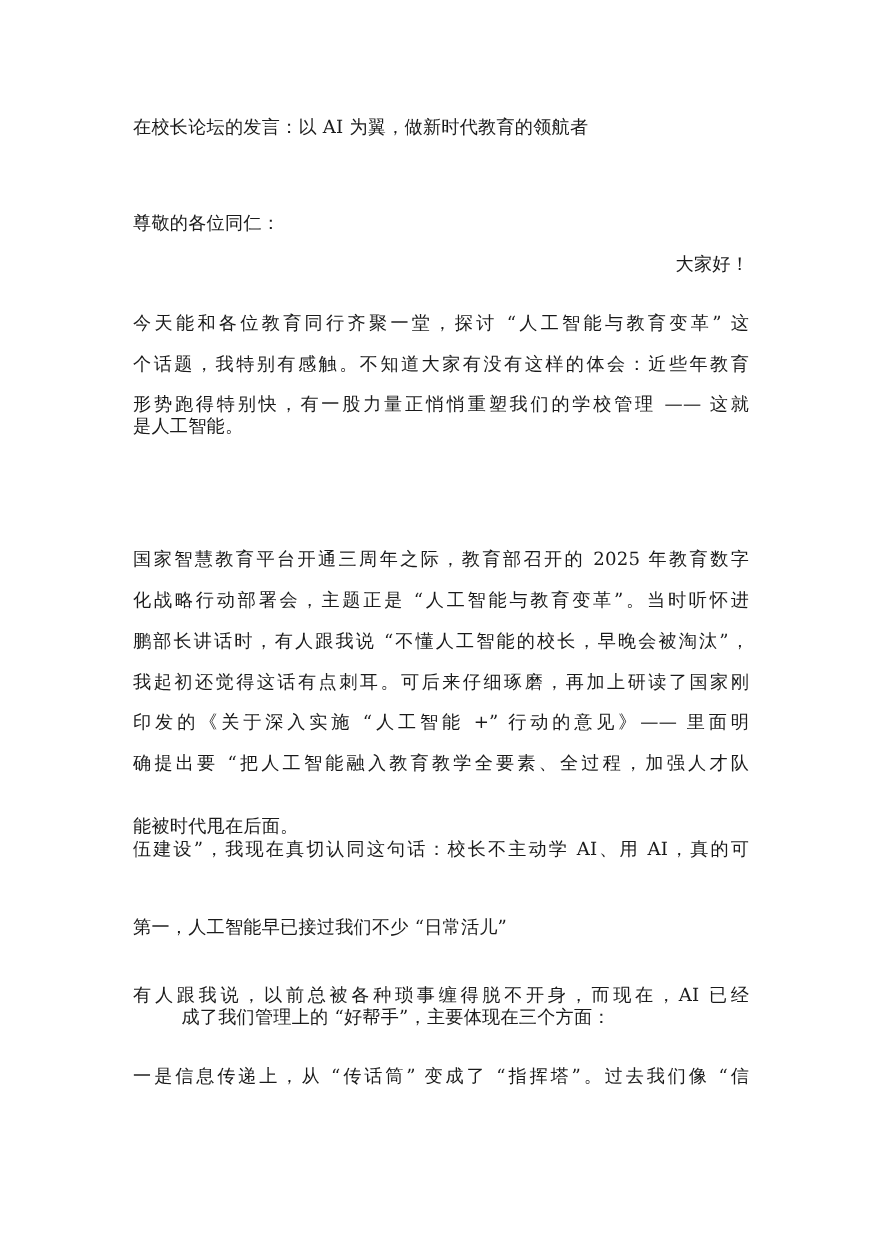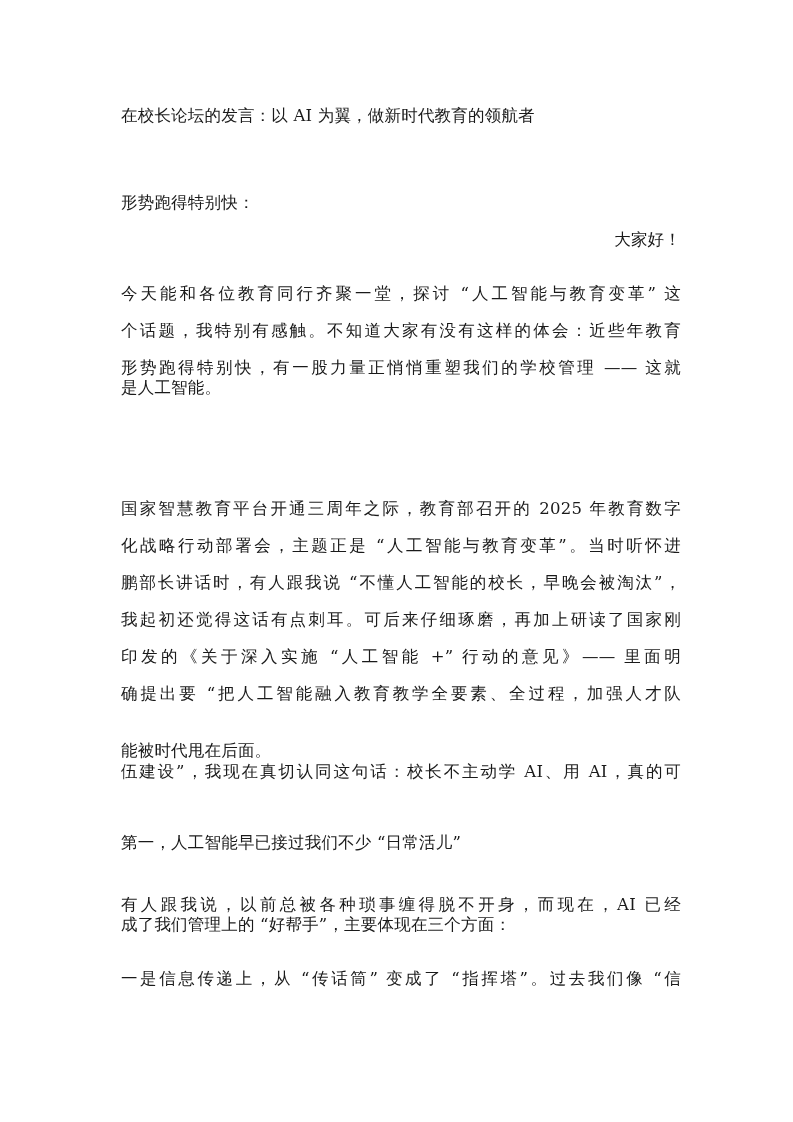--- a/index.html
+++ b/index.html
@@ -37,35 +37,35 @@
       text-align-last: justify;
       margin-top: 17px;
     }
   </style>
 </head>
 <body>
 
 <div class="page">
   <div class="line" style="top:105px;">在校长论坛的发言：以 AI 为翼，做新时代教育的领航者</div>
 
-  <div class="line" style="top:192px;">形势跑得特别快：</div>
+  <div class="line" style="top:192px;">尊敬的各位同仁：</div>
   <div class="line" style="top:229px;text-align:right;">大家好！</div>
 
   <div class="line justify" style="top:266px;">今天能和各位教育同行齐聚一堂，探讨 “人工智能与教育变革” 这</div>
   <div class="line justify" style="top:303px;">个话题，我特别有感触。不知道大家有没有这样的体会：近些年教育</div>
   <div class="line justify" style="top:340px;">形势跑得特别快，有一股力量正悄悄重塑我们的学校管理 —— 这就</div>
   <div class="line" style="top:377px;">是人工智能。</div>
 
   <div class="line justify" style="top:481px;">国家智慧教育平台开通三周年之际，教育部召开的 2025 年教育数字</div>
   <div class="line justify" style="top:518px;">化战略行动部署会，主题正是 “人工智能与教育变革”。当时听怀进</div>
   <div class="line justify" style="top:555px;">鹏部长讲话时，有人跟我说 “不懂人工智能的校长，早晚会被淘汰”，</div>
   <div class="line justify" style="top:592px;">我起初还觉得这话有点刺耳。可后来仔细琢磨，再加上研读了国家刚</div>
   <div class="line justify" style="top:629px;">印发的《关于深入实施 “人工智能 +” 行动的意见》—— 里面明</div>
   <div class="line justify" style="top:666px;">确提出要 “把人工智能融入教育教学全要素、全过程，加强人才队</div>
   <div class="line justify" style="top:744px;">伍建设”，我现在真切认同这句话：校长不主动学 AI、用 AI，真的可</div>
   <div class="line" style="top:740px;">能被时代甩在后面。</div>
 
   <div class="line" style="top:832px;">第一，人工智能早已接过我们不少 “日常活儿”</div>
 
   <div class="line justify" style="top:877px;">有人跟我说，以前总被各种琐事缠得脱不开身，而现在，AI 已经</div>
-  <div class="line" style="top:914px;">成了我们管理上的 “好帮手”，主要体现在三个方面：</div>
+  <div class="line" style="top:914px;margin-left:44px;">成了我们管理上的 “好帮手”，主要体现在三个方面：</div>
   <div class="line justify" style="top:951px;">一是信息传递上，从 “传话筒” 变成了 “指挥塔”。过去我们像 “信</div>
 </div>
 
 </body></html>

